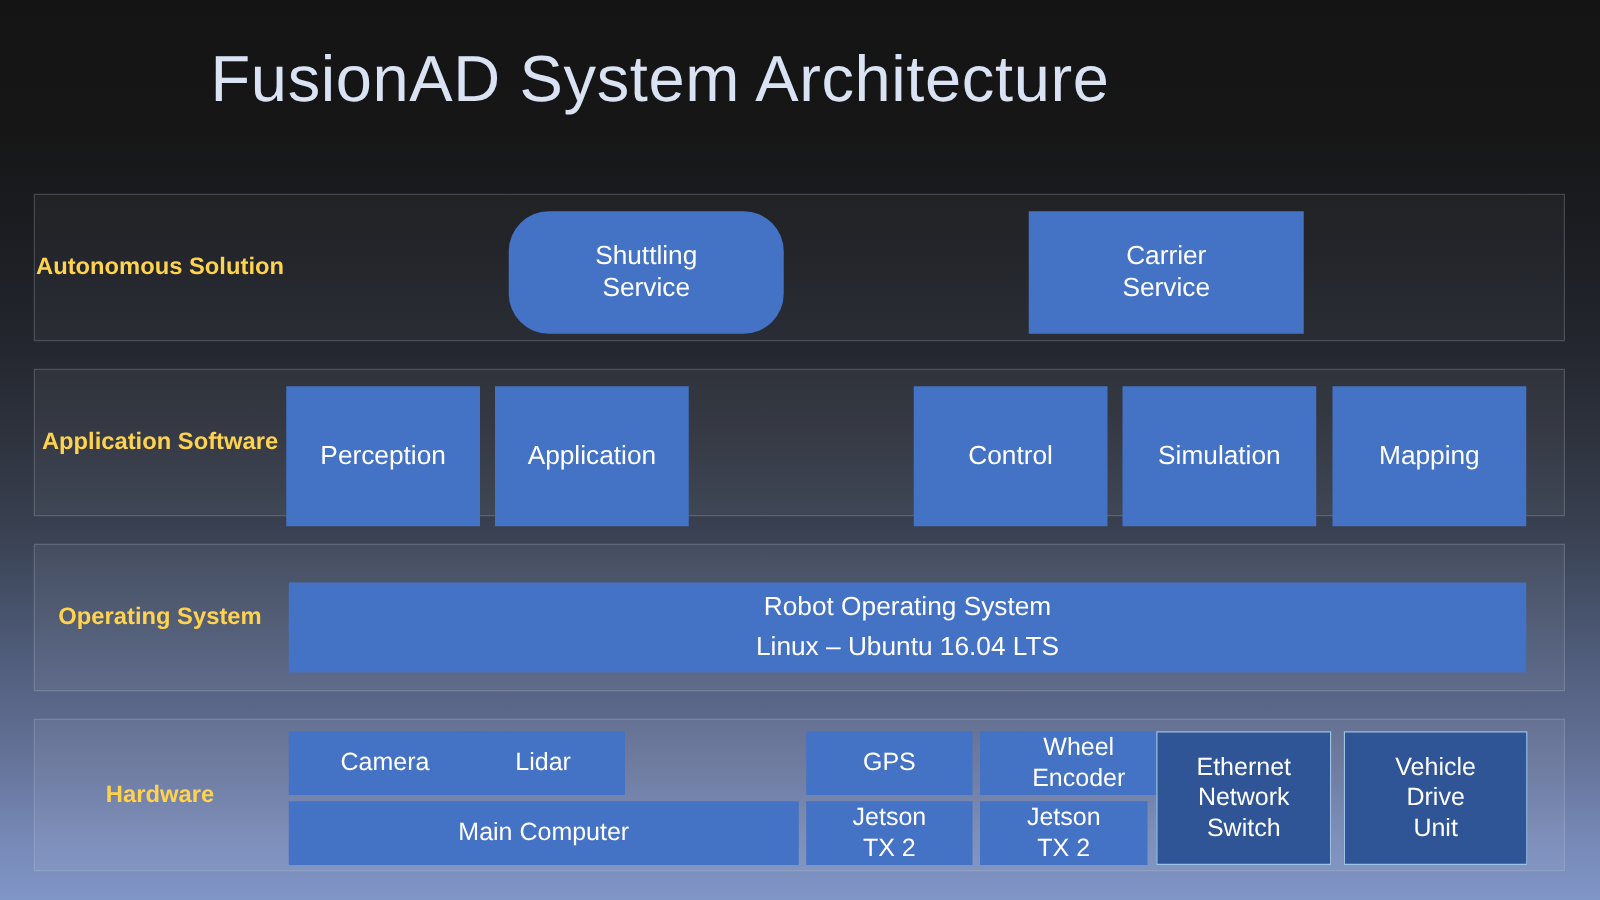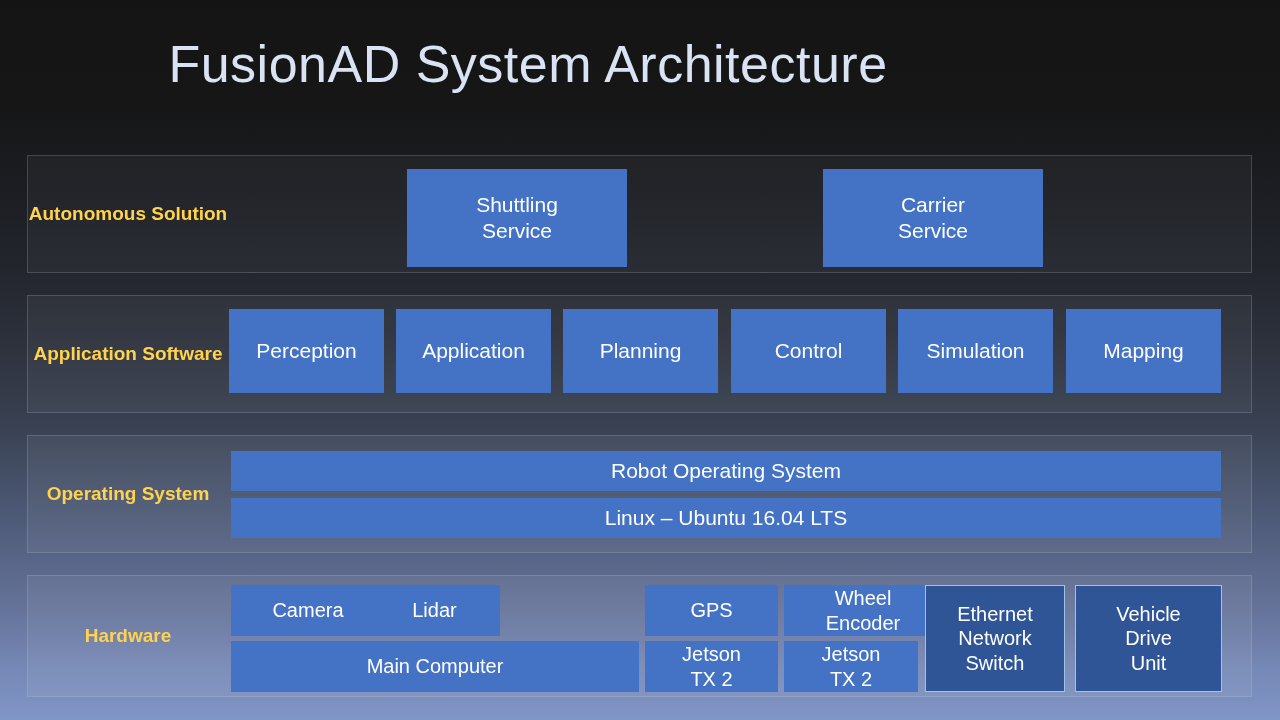--- a/index.html
+++ b/index.html
@@ -102,39 +102,39 @@
     border: 1px solid #9dc3e6;
   }
 
   
   .sol-box {
     top: 169px;
     height: 98px;
     width: 220px;
     font-size: 21px;
   }
-  #box-shuttling { left: 407px; }
+  #box-shuttling { left: 407px; border-radius: 32px; }
   #box-carrier   { left: 823px; }
 
   
   .app-box {
     top: 309px;
-    height: 84px;
+    height: 112px;
     width: 155px;
     font-size: 21px;
   }
 
   
   .os-bar {
     left: 231px;
     width: 990px;
     height: 40px;
     font-size: 21px;
   }
-  #bar-ros   { top: 451px; }
+  #bar-ros   { top: 466px; }
   #bar-linux { top: 498px; }
 
   
   .hw-box { font-size: 20px; }
   .hw-top    { top: 585px; height: 51px; }
   .hw-bottom { top: 641px; height: 51px; }
   .hw-tall   { top: 585px; height: 107px; }
 </style>
 </head>
 <body>
@@ -151,21 +151,20 @@
 Service</div>
   <div class="box sol-box" id="box-carrier">Carrier
 Service</div>
 
   <div class="band" id="band-application">
     <div class="band-label">Application
 Software</div>
   </div>
   <div class="box app-box" style="left:229px">Perception</div>
   <div class="box app-box" style="left:396px">Application</div>
-  <div class="box app-box" style="left:563px">Planning</div>
   <div class="box app-box" style="left:731px">Control</div>
   <div class="box app-box" style="left:898px">Simulation</div>
   <div class="box app-box" style="left:1066px">Mapping</div>
 
   <div class="band" id="band-os">
     <div class="band-label">Operating
 System</div>
   </div>
   <div class="box os-bar" id="bar-ros">Robot Operating System</div>
   <div class="box os-bar" id="bar-linux">Linux – Ubuntu 16.04 LTS</div>

